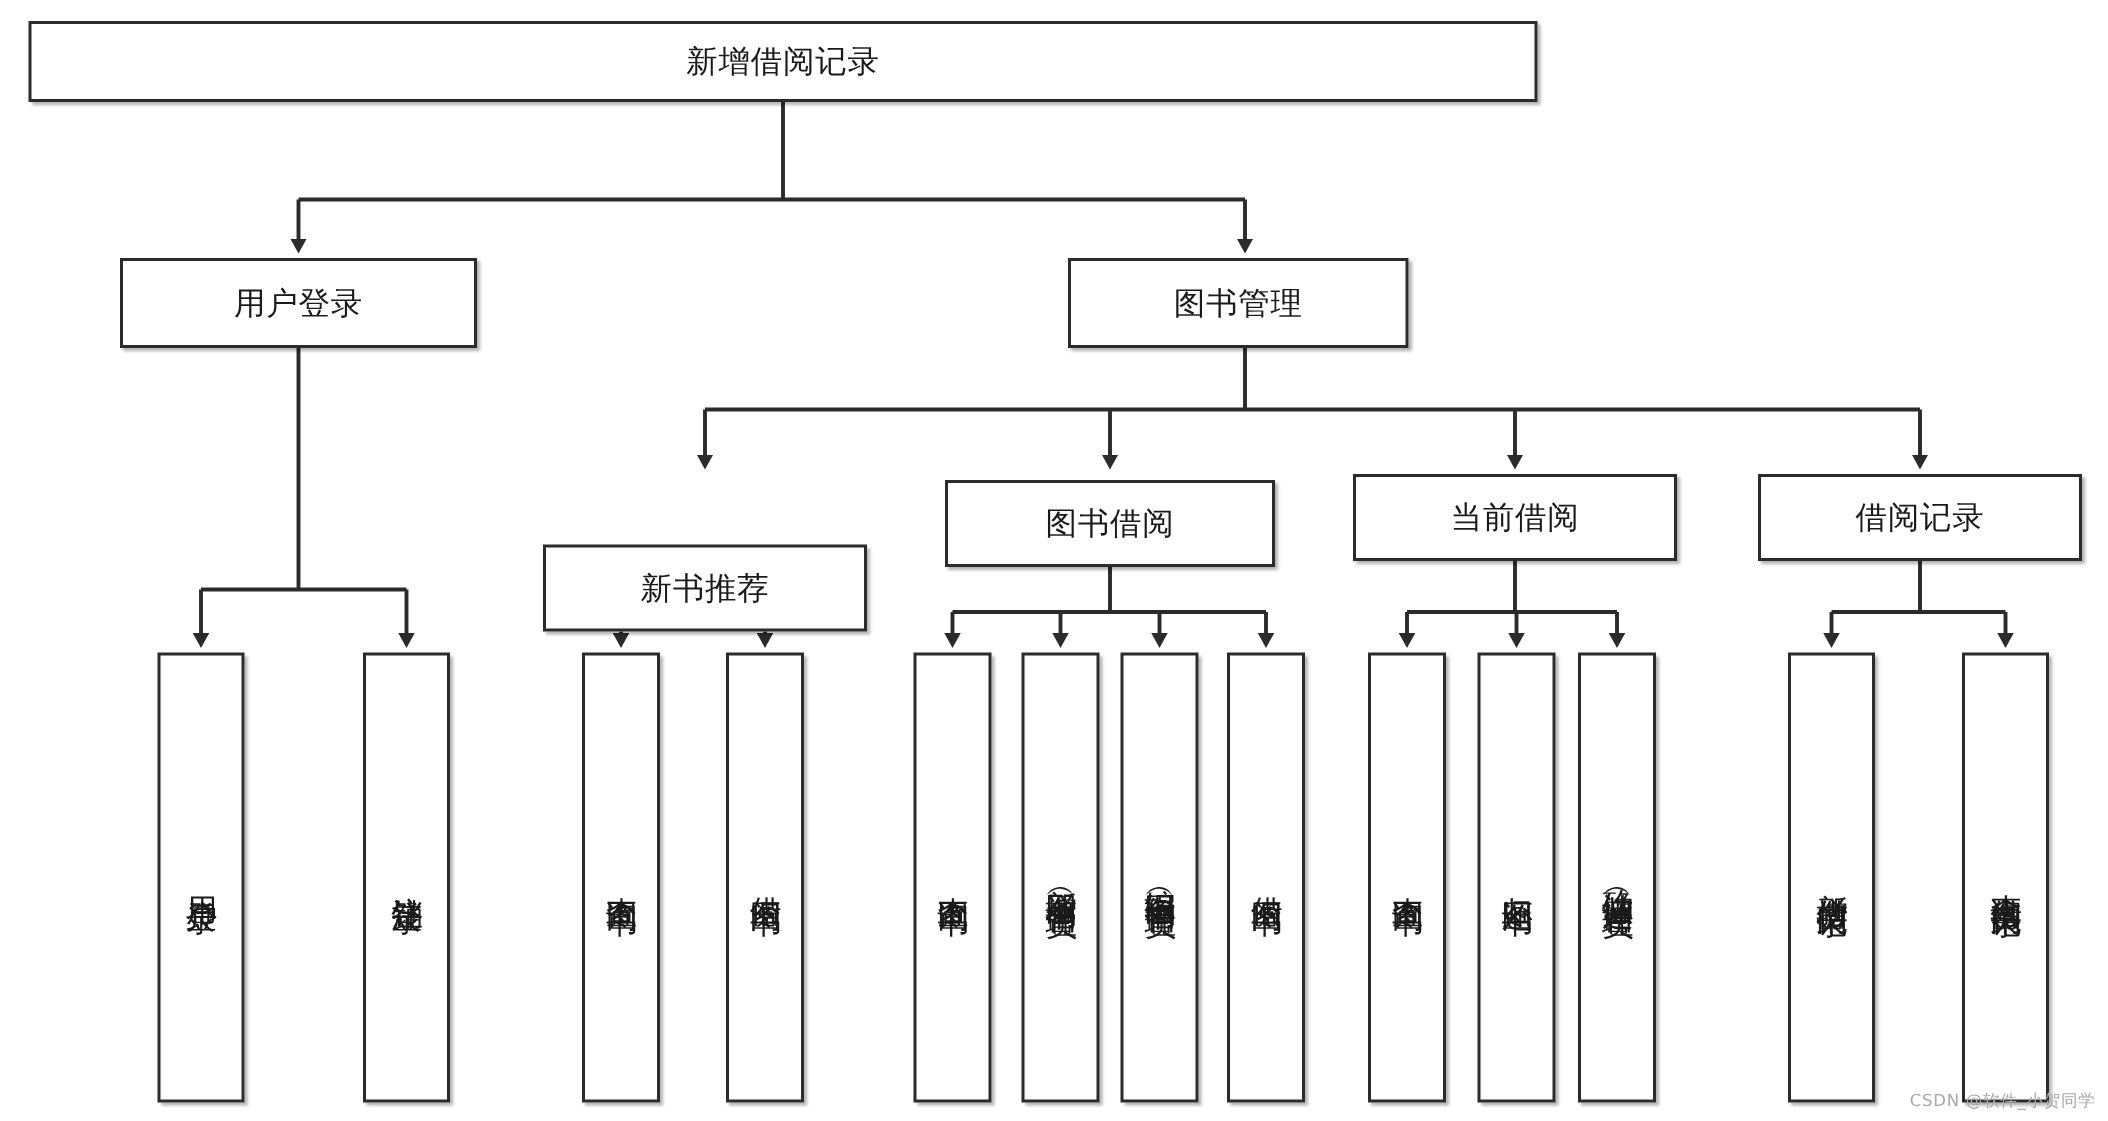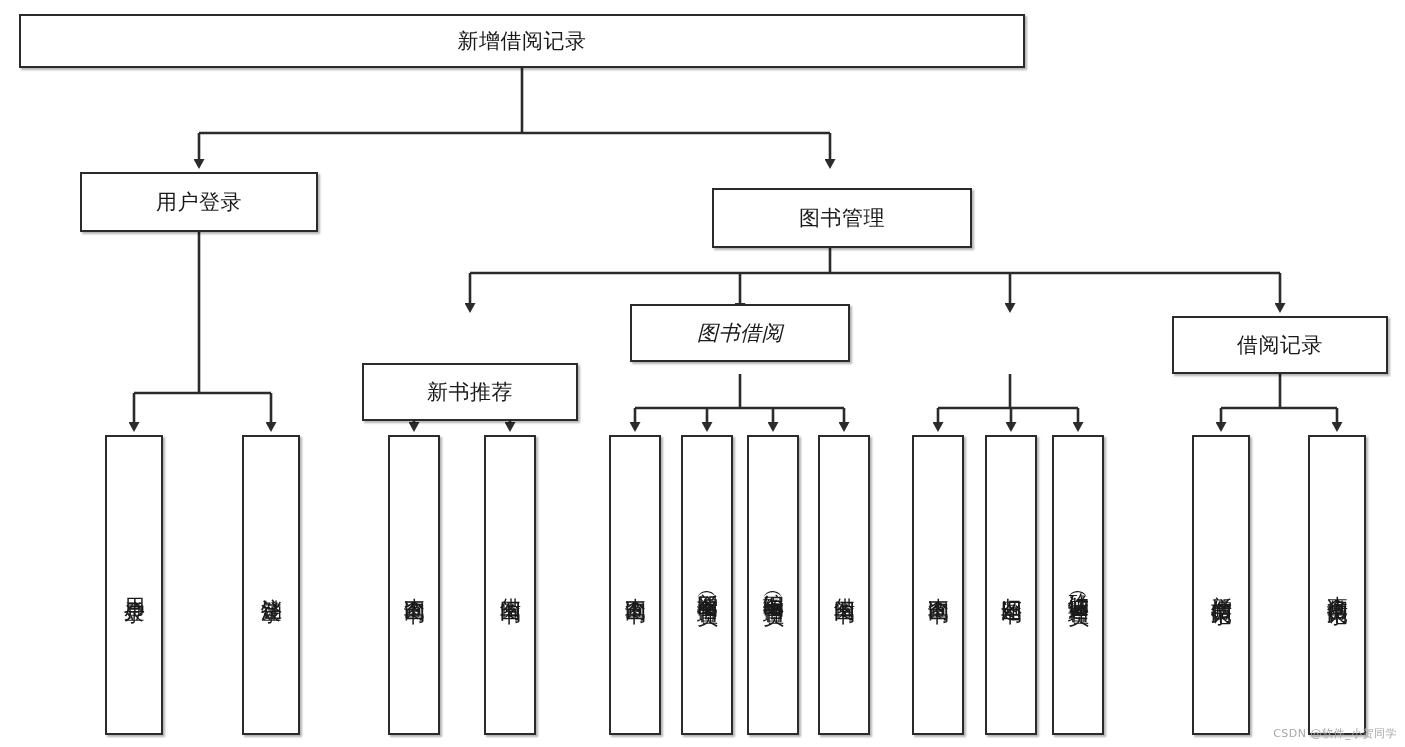--- a/index.html
+++ b/index.html
@@ -117,29 +117,32 @@
     </g>
   </svg>
 
   <div class="node" style="left:19px; top:14px; width:1006px; height:54px;">
     <span class="label">新增借阅记录</span>
   </div>
 
   <div class="node" style="left:80px; top:172px; width:238px; height:60px;">
     <span class="label">用户登录</span>
   </div>
-  <div class="node" style="left:712px; top:172px; width:260px; height:60px;margin-top:16px;">
+  <div class="node" style="left:712px; top:172px; width:227px; height:60px;">
     <span class="label">图书管理</span>
   </div>
 
   <div class="node" style="left:362px; top:316px; width:216px; height:58px;margin-top:47px;">
     <span class="label">新书推荐</span>
   </div>
-  <div class="node" style="left:630px; top:304px; width:220px; height:58px;font-style:italic;">
+  <div class="node" style="left:630px; top:320px; width:220px; height:58px;">
     <span class="label">图书借阅</span>
+  </div>
+  <div class="node" style="left:902px; top:316px; width:216px; height:58px;">
+    <span class="label">当前借阅</span>
   </div>
   <div class="node" style="left:1172px; top:316px; width:216px; height:58px;">
     <span class="label">借阅记录</span>
   </div>
 
   <div class="node vertical" style="left:105px; top:435px; width:58px; height:300px;">
     <span class="label">用户登录</span>
   </div>
   <div class="node vertical" style="left:242px; top:435px; width:58px; height:300px;">
     <span class="label">注销登录</span>

